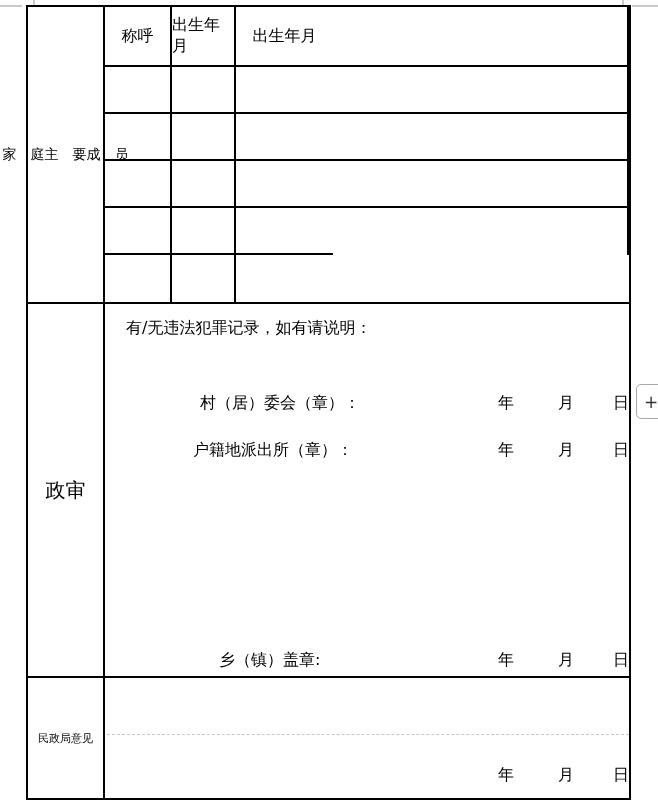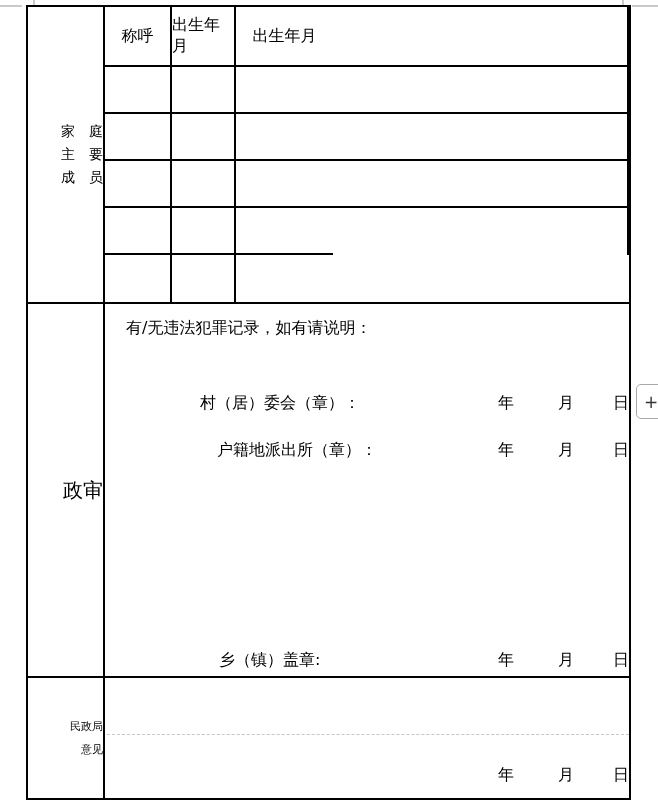--- a/index.html
+++ b/index.html
@@ -27,22 +27,22 @@
     display:flex;flex-direction:column;
   }
   .section{display:flex;box-sizing:border-box}
   #sec-family{height:297px;border-bottom:2px solid #000}
   #sec-review{height:374px;border-bottom:2px solid #000}
   #sec-civil{flex:1}
 
   .label-cell{
     width:77px;flex:0 0 77px;
     border-right:2px solid #000;box-sizing:border-box;
-    display:flex;flex-direction:column;
-    align-items:flex-end;justify-content:center;
+    display:flex;flex-direction:row;
+    align-items:center;justify-content:center;
     text-align:center;
   }
   .label-line-sm{font-size:14px;line-height:23px;white-space:pre}
   .label-line-md{font-size:11px;line-height:23px;white-space:pre}
   .label-single{font-size:20px}
 
   
   #family-grid{
     flex:1;display:grid;
     grid-template-columns:67px 64px 97px 1fr;
@@ -149,21 +149,21 @@
           <span class="stamp-label" style="left:95px">村（居）委会（章）：</span>
           <span class="d-year">年</span>
           <span class="d-month">月</span>
           <span class="d-day">日</span>
         </div>
       </div>
 
       <div class="rrow" id="rrow-police">
         <div class="note-text">有/无违法犯罪记录，如有请说明：</div>
         <div class="stamp-line" style="bottom:14px">
-          <span class="stamp-label" style="left:112px">户籍地派出所（章）：</span>
+          <span class="stamp-label" style="left:88px">户籍地派出所（章）：</span>
           <span class="d-year">年</span>
           <span class="d-month">月</span>
           <span class="d-day">日</span>
         </div>
       </div>
 
       <div class="rrow" id="rrow-township">
         <div class="stamp-line" style="bottom:6px">
           <span class="stamp-label" style="left:114px">乡（镇）盖章:</span>
           <span class="d-year">年</span>

